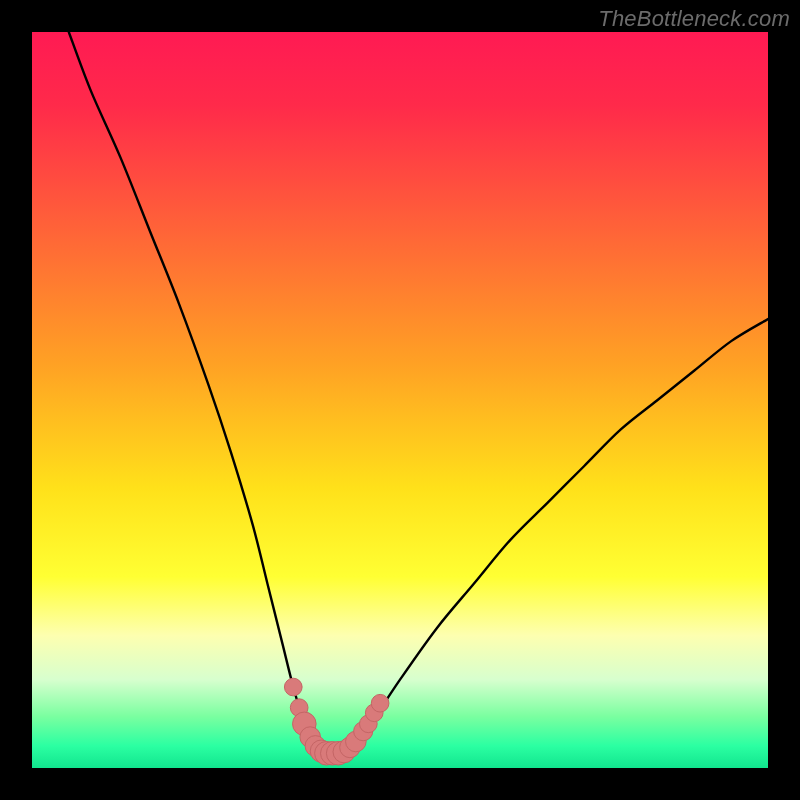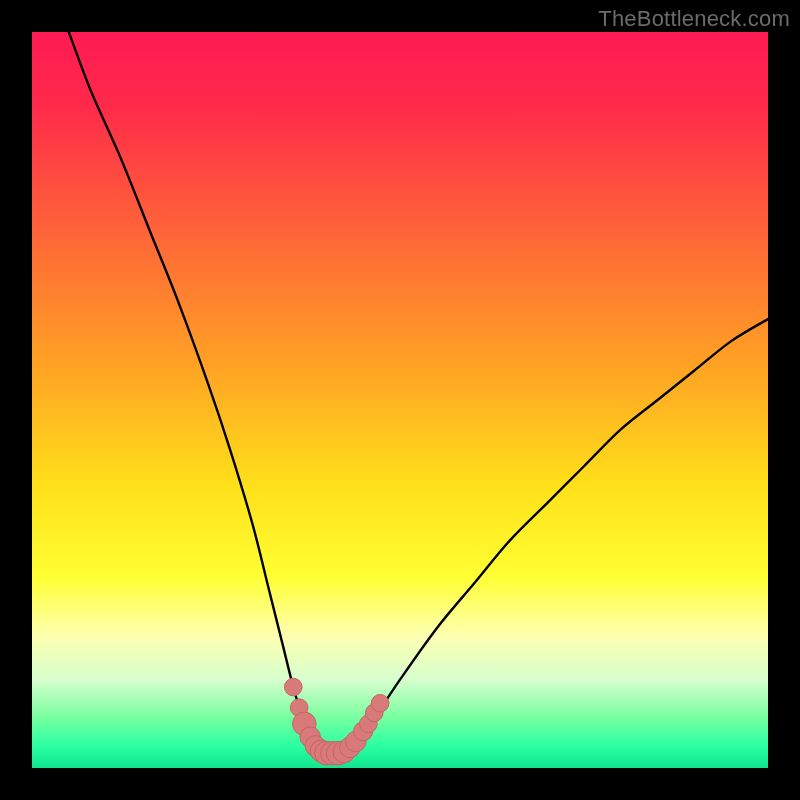--- a/index.html
+++ b/index.html
@@ -26,20 +26,21 @@
   }
   .watermark {
     position: absolute;
     top: 6px;
     right: 10px;
     color: #6b6b6b;
     font-size: 22px;
     font-weight: 500;
     letter-spacing: 0.2px;
     user-select: none;
+    font-style: italic;
   }
   svg { display: block; }
 </style>
 </head>
 <body>
 
 <div class="frame">
   <div class="watermark">TheBottleneck.com</div>
 
   <div class="plot">

